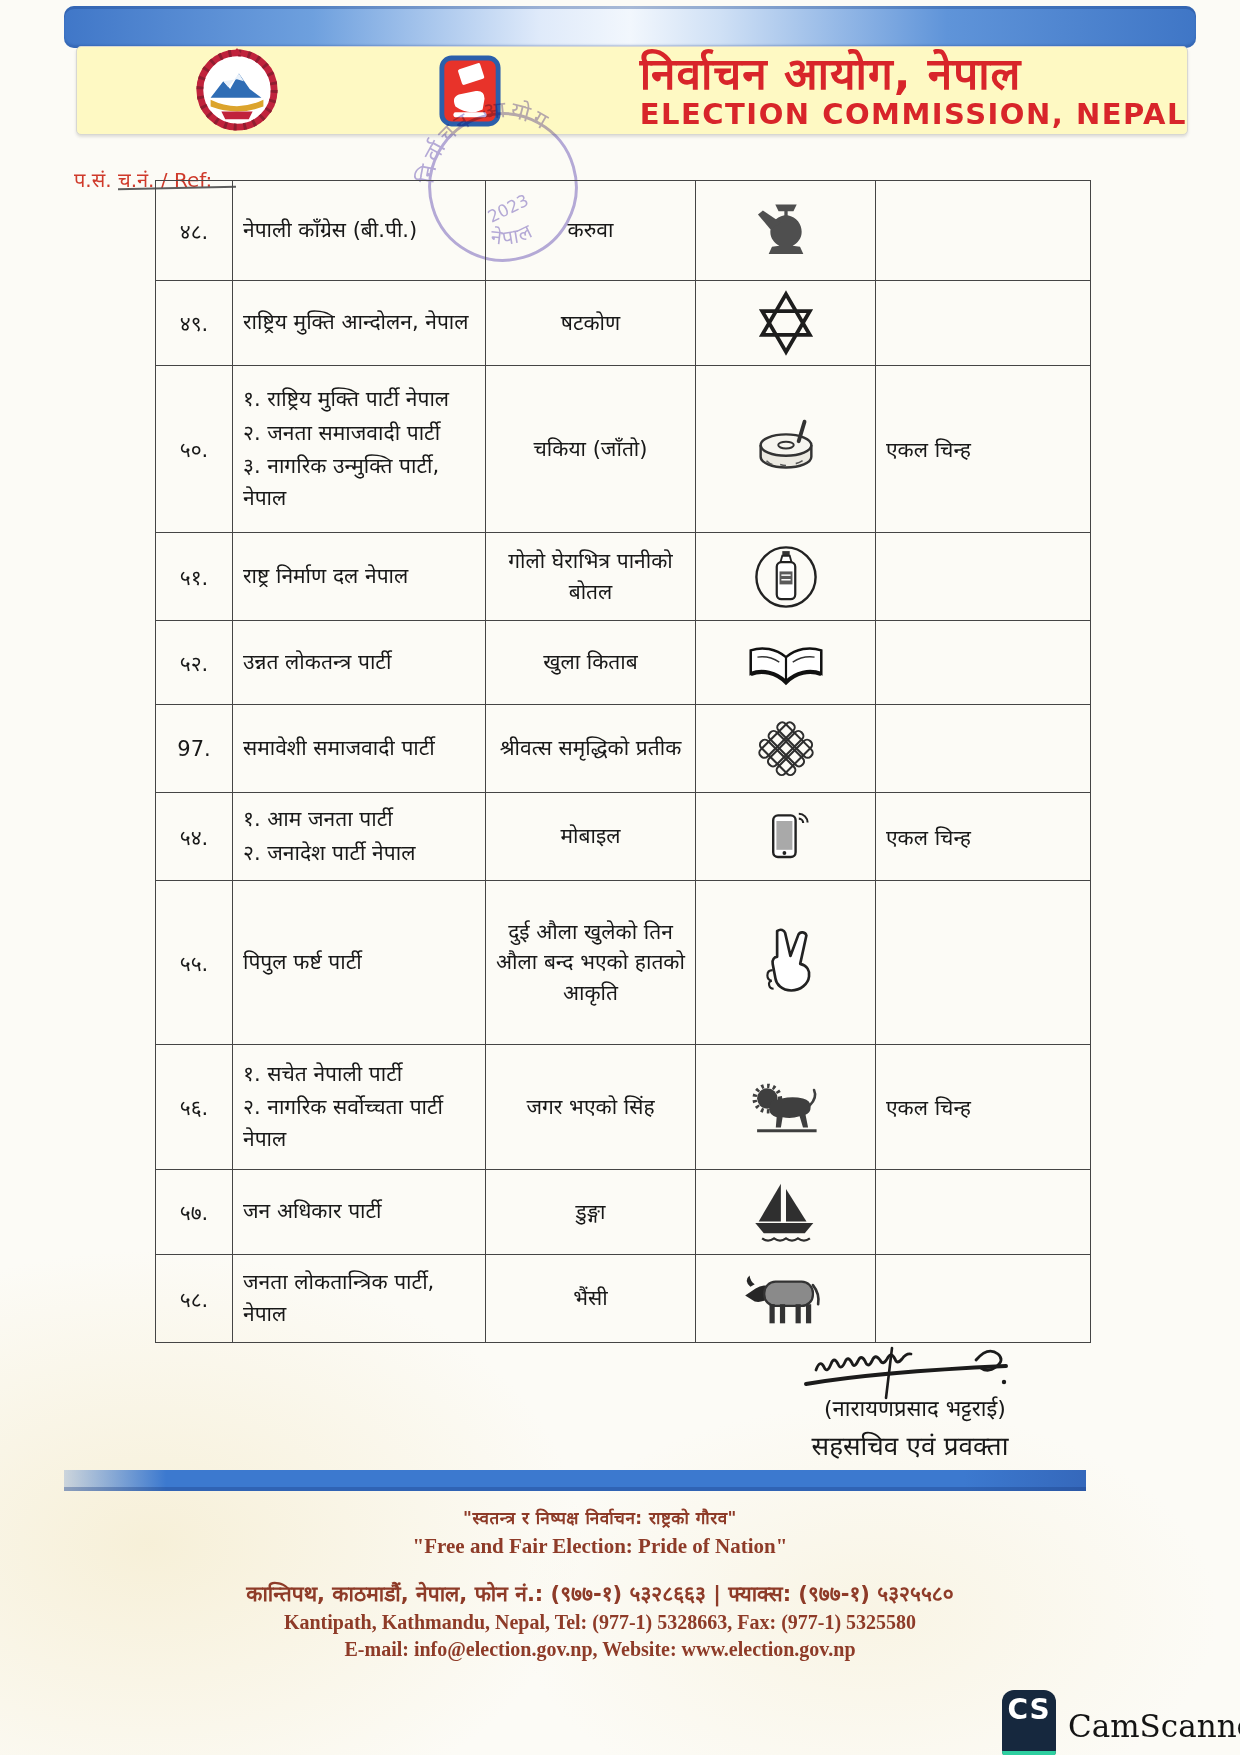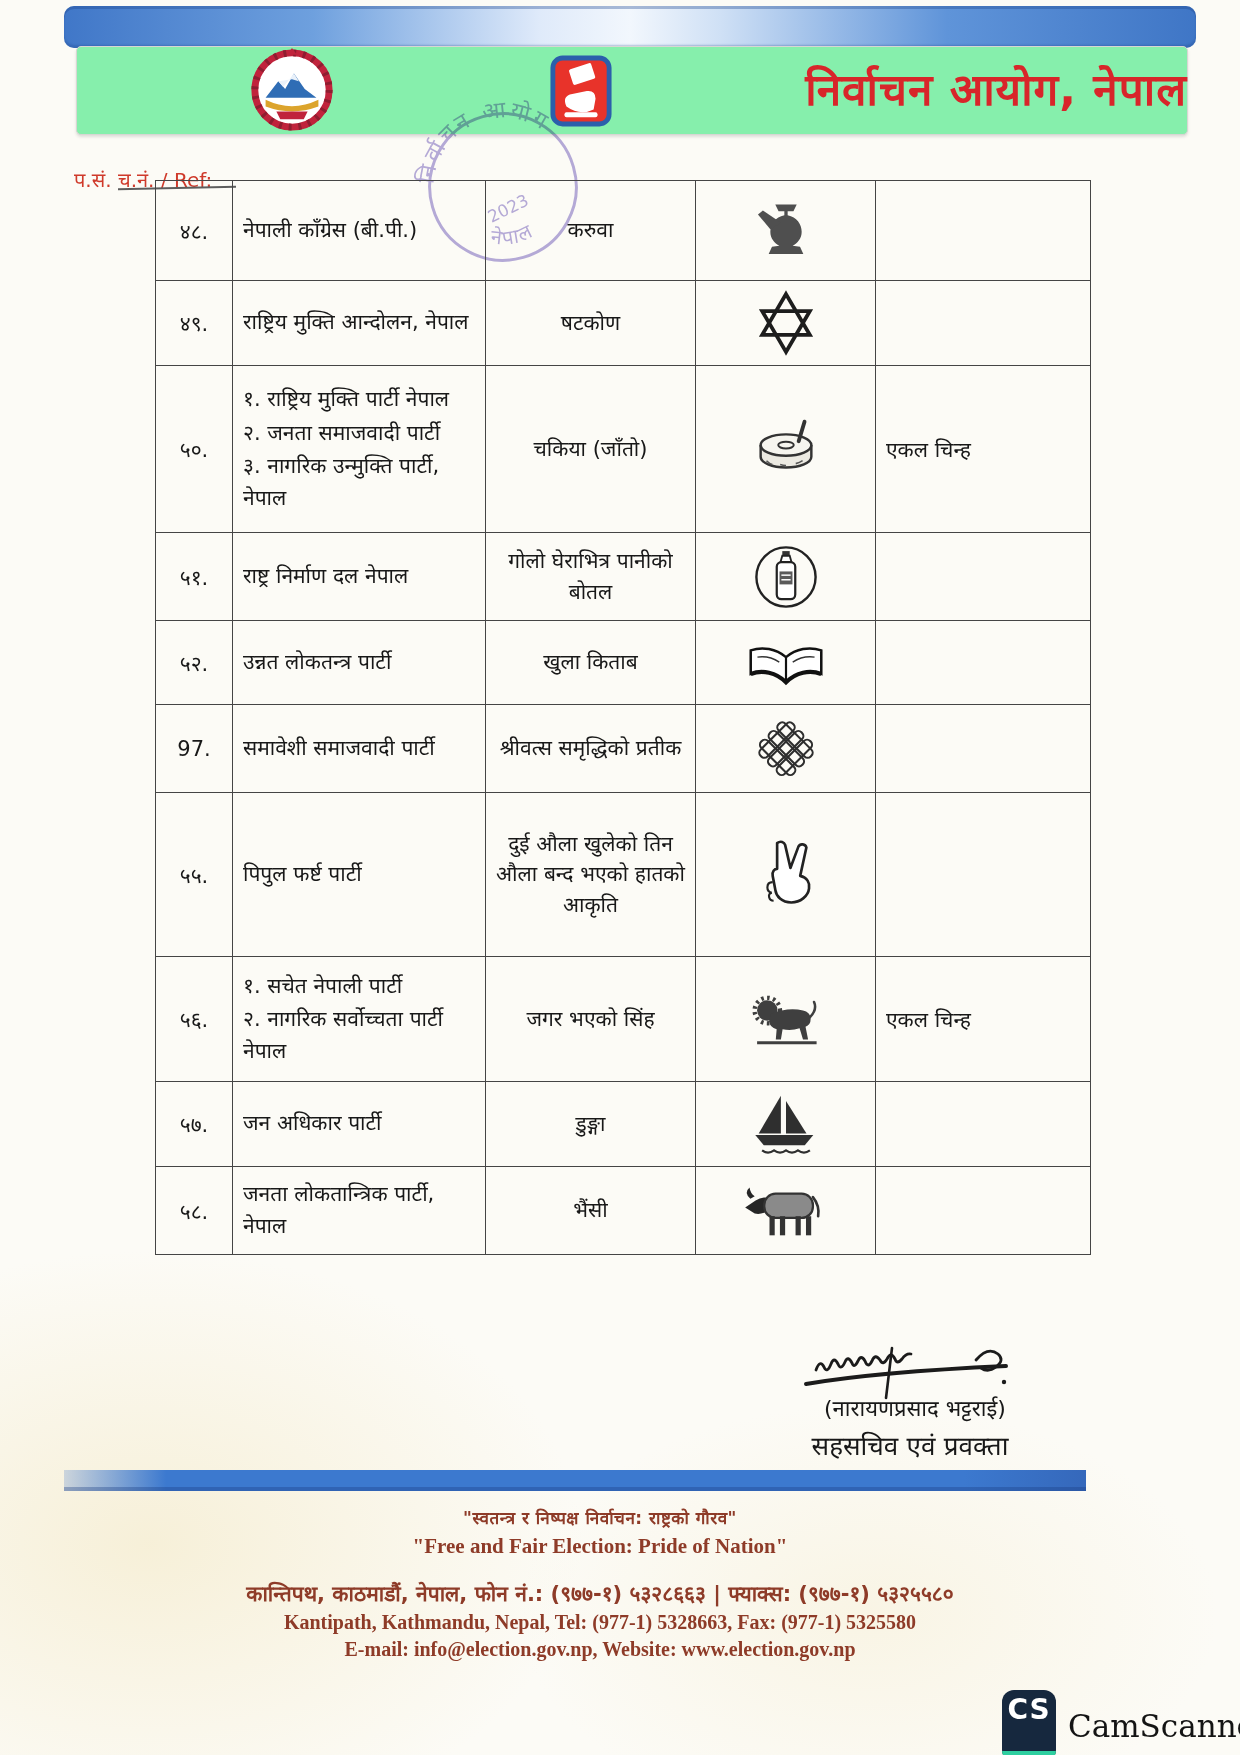--- a/index.html
+++ b/index.html
@@ -9,21 +9,21 @@
     font-family:"DejaVu Sans",sans-serif;color:#181818;
   }
   .tint{position:absolute;left:0;top:0;width:100%;height:100%;pointer-events:none;
     background:radial-gradient(620px 420px at 12% 88%, rgba(240,226,180,0.45), rgba(240,226,180,0) 70%),
                radial-gradient(500px 300px at 70% 92%, rgba(243,232,196,0.35), rgba(243,232,196,0) 70%);}
   
   .top-bar{position:absolute;left:64px;top:6px;width:1132px;height:42px;border-radius:10px;
     background:linear-gradient(90deg,#4077c8 0%,#6ea0de 22%,#dfeafa 42%,#f2f7fd 50%,#cfe0f5 58%,#5f94d9 78%,#3f76c6 100%);
     box-shadow:inset 0 3px 0 rgba(30,70,140,.35), inset 0 -3px 2px rgba(30,70,140,.3);}
   
-  .header-box{position:absolute;left:76px;top:46px;width:1112px;height:89px;background:#86efac;
+  .header-box{position:absolute;left:76px;top:46px;width:1112px;height:89px;background:#fef9c3;
     border:1px solid #d7d7d3;border-radius:5px;box-shadow:0 2px 3px rgba(90,90,90,.18);
     display:flex;align-items:center;padding-left:20px;box-sizing:border-box;}
   .emblem{width:88px;height:88px;flex:0 0 auto;margin-top:-2px;}
   .eclogo{width:64px;height:74px;flex:0 0 auto;margin-left:62px;}
   .titles{margin-left:42px;line-height:1.05;}
   .title-np{font-size:44px;font-weight:bold;color:#d8252a;letter-spacing:1px;}
   .title-en{font-size:29px;font-weight:bold;color:#d8252a;letter-spacing:1.5px;margin-top:2px;}
   
   .ref{position:absolute;left:74px;top:166px;font-size:20px;font-weight:normal;color:#cf3a2b;}
   .ref-strike{position:absolute;left:118px;top:187px;width:118px;height:2px;background:#5d5d5d;transform:rotate(-1.2deg);pointer-events:none;}
@@ -80,20 +80,21 @@
     <path d="M29,67 h32 l-4,8 h-24 z" fill="#c0233c"></path>
   </svg>
   <svg class="eclogo" viewBox="0 0 66 76">
     <rect x="4" y="4" width="58" height="68" rx="10" fill="#e8332a" stroke="#2b5fab" stroke-width="5"></rect>
     <rect x="22" y="12" width="24" height="17" rx="2" fill="#ffffff" transform="rotate(-18 34 20)"></rect>
     <path d="M18,54 q-5,-11 6,-13 l15,-3 q9,-1 9,8 l-2,11 q-14,7 -28,-3 z" fill="#ffffff"></path>
     <rect x="16" y="60" width="34" height="5" rx="2" fill="#ffffff"></rect>
   </svg>
   <div class="titles">
     <div class="title-np">निर्वाचन आयोग, नेपाल</div>
+    <div class="title-en">ELECTION COMMISSION, NEPAL</div>
   </div>
 </div>
 
 <div class="ref">प.सं. च.नं. / Ref:</div>
 <div class="ref-strike"></div>
 
 <svg class="stamp" viewBox="0 0 200 200">
   <circle cx="100" cy="100" r="74" fill="none" stroke="#7a67c2" stroke-width="3"></circle>
   <defs>
     <path id="arcT" d="M30,100 A70,70 0 0 1 170,100"></path>
@@ -219,20 +220,38 @@
           <rect x="48" y="14" width="11" height="52" rx="5"></rect>
           <rect x="14" y="20" width="52" height="11" rx="5"></rect>
           <rect x="14" y="34" width="52" height="11" rx="5"></rect>
           <rect x="14" y="48" width="52" height="11" rx="5"></rect>
         </g>
       </svg>
     </td>
     <td class="c-rem"></td>
   </tr>
 
+  <tr style="height:88px">
+    <td class="c-sn">५४.</td>
+    <td class="c-party">
+      <div class="pline">१. आम जनता पार्टी</div>
+      <div class="pline">२. जनादेश पार्टी नेपाल</div>
+    </td>
+    <td class="c-desc">मोबाइल</td>
+    <td class="c-sym">
+      <svg width="64" height="70" viewBox="0 0 80 86">
+        <rect x="24" y="16" width="28" height="52" rx="6" fill="#fff" stroke="#222" stroke-width="3"></rect>
+        <rect x="28" y="23" width="20" height="36" fill="#a9a9a9"></rect>
+        <circle cx="38" cy="63" r="2.4" fill="#222"></circle>
+        <path d="M56,14 a11,11 0 0 1 11,11" fill="none" stroke="#222" stroke-width="2.6"></path>
+        <path d="M56,20 a5.5,5.5 0 0 1 5.5,5.5" fill="none" stroke="#222" stroke-width="2.6"></path>
+      </svg>
+    </td>
+    <td class="c-rem">एकल चिन्ह</td>
+  </tr>
 
   <tr style="height:164px">
     <td class="c-sn">५५.</td>
     <td class="c-party">
           <div class="pline">पिपुल फर्ष्ट पार्टी</div>
         </td>
     <td class="c-desc">दुई औला खुलेको तिन औला बन्द भएको हातको आकृति</td>
     <td class="c-sym">
       <svg width="72" height="78" viewBox="0 0 80 88">
         <path d="M30,8 c4,-3 8,-1 9,2 l6,26 9,-24 c2,-4 8,-3 9,1 l-7,32 c8,2 11,8 10,14 c-1,9 -10,16 -20,16 c-11,0 -17,-7 -18,-14 l-3,-16 c-1,-5 2,-8 5,-8 z" fill="#fff" stroke="#222" stroke-width="3" stroke-linejoin="round"></path>

